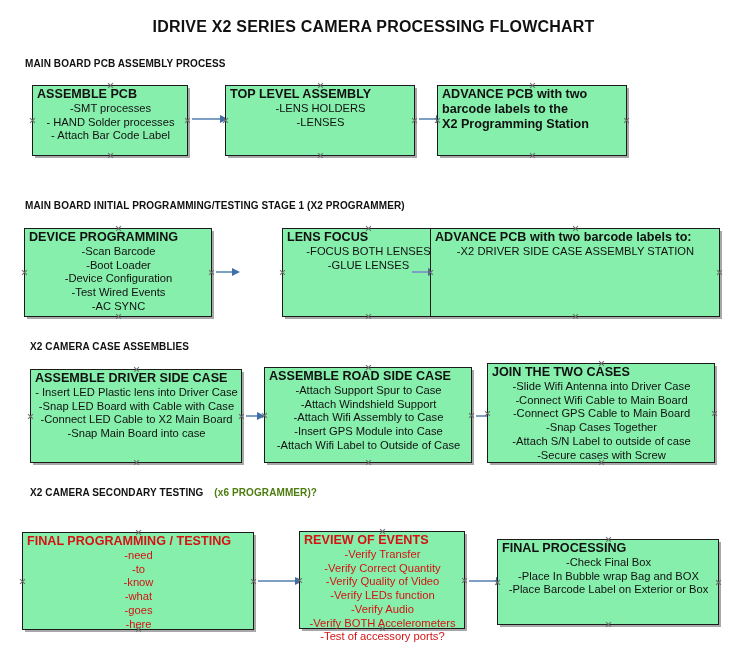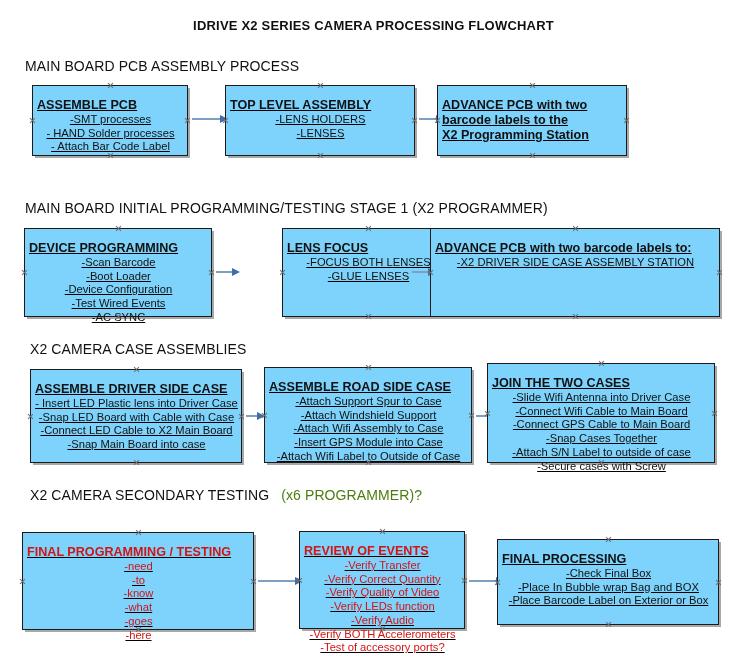--- a/index.html
+++ b/index.html
@@ -6,35 +6,34 @@
   body{
     width:747px;height:662px;background:#ffffff;
     font-family:"Liberation Sans", sans-serif;
     position:relative;overflow:hidden;
     -webkit-font-smoothing:antialiased;
   }
   .canvas{position:absolute;left:0;top:0;width:747px;height:662px;}
 
   .title{
     position:absolute;left:0;top:18px;width:747px;text-align:center;
-    font-size:13px;font-weight:bold;color:#111;letter-spacing:0.2px;
+    font-size:16px;font-weight:bold;color:#111;letter-spacing:0.2px;
   }
   .section-head{
-    position:absolute;font-size:14px;font-weight:normal;color:#111;
+    position:absolute;font-size:10px;font-weight:bold;color:#111;
     white-space:nowrap;letter-spacing:0.1px;
   }
   .section-head .red{color:#4d7c0f;}
 
   .node{
     position:absolute;box-sizing:border-box;
-    background:#7dd3fc;border:1px solid #1b1b1b;
+    background:#86efac;border:1px solid #1b1b1b;
     box-shadow:2.5px 2.5px 0 -0.5px #a8a8a8;
-    padding:12px 3px 2px 4px;
+    padding:1px 3px 2px 4px;
     overflow:visible;
-    text-decoration:underline;
   }
   .node .hdr{
     font-size:12.6px;font-weight:bold;color:#111;line-height:1.18;
     white-space:nowrap;
   }
   .node .line{
     font-size:11.2px;color:#111;line-height:1.23;white-space:nowrap;text-align:center;
   }
   .node.red .hdr,.node.red .line{color:#d41313;}
   .node .line.overflow{position:relative;}

